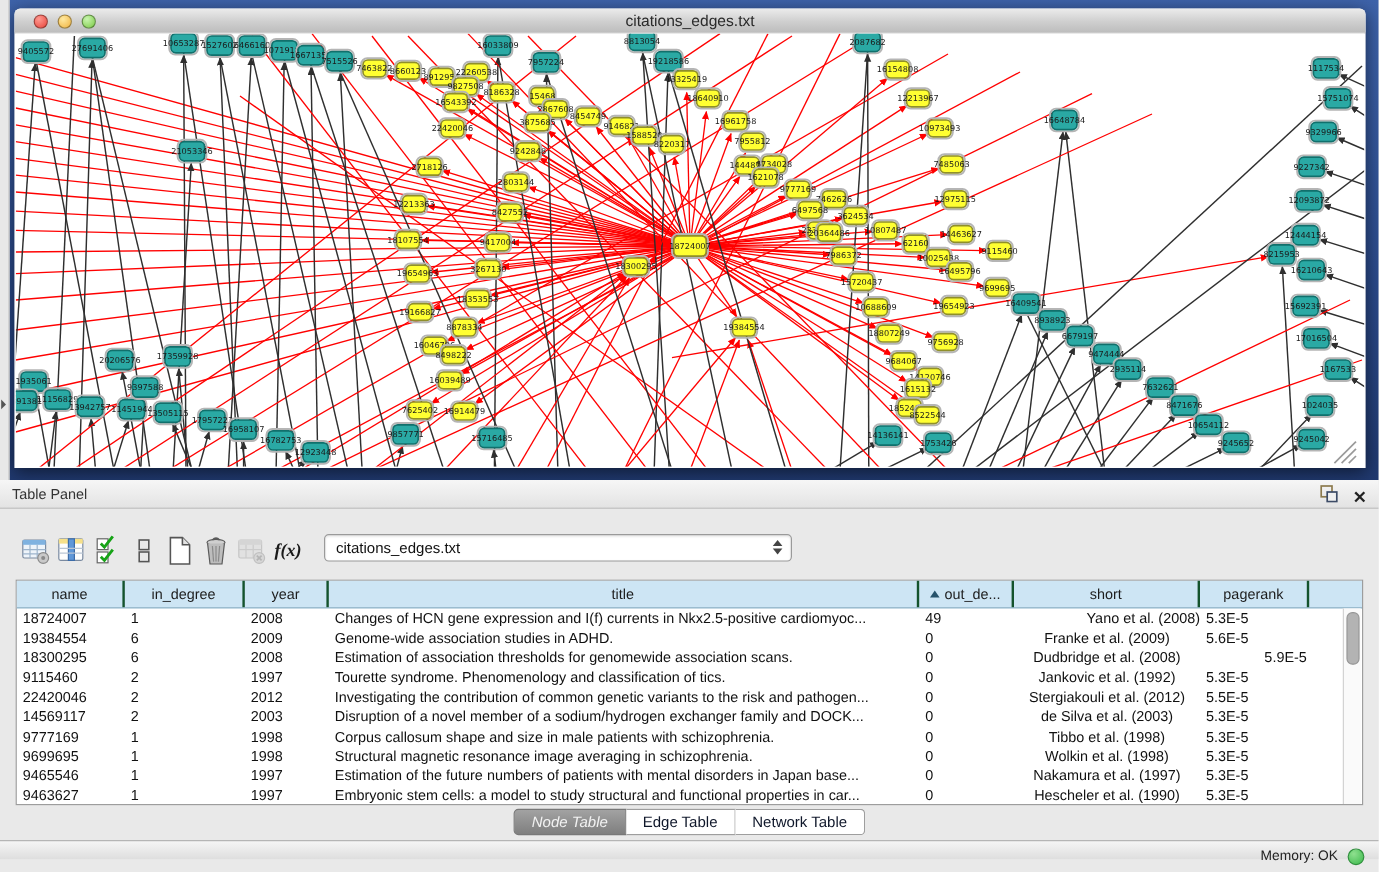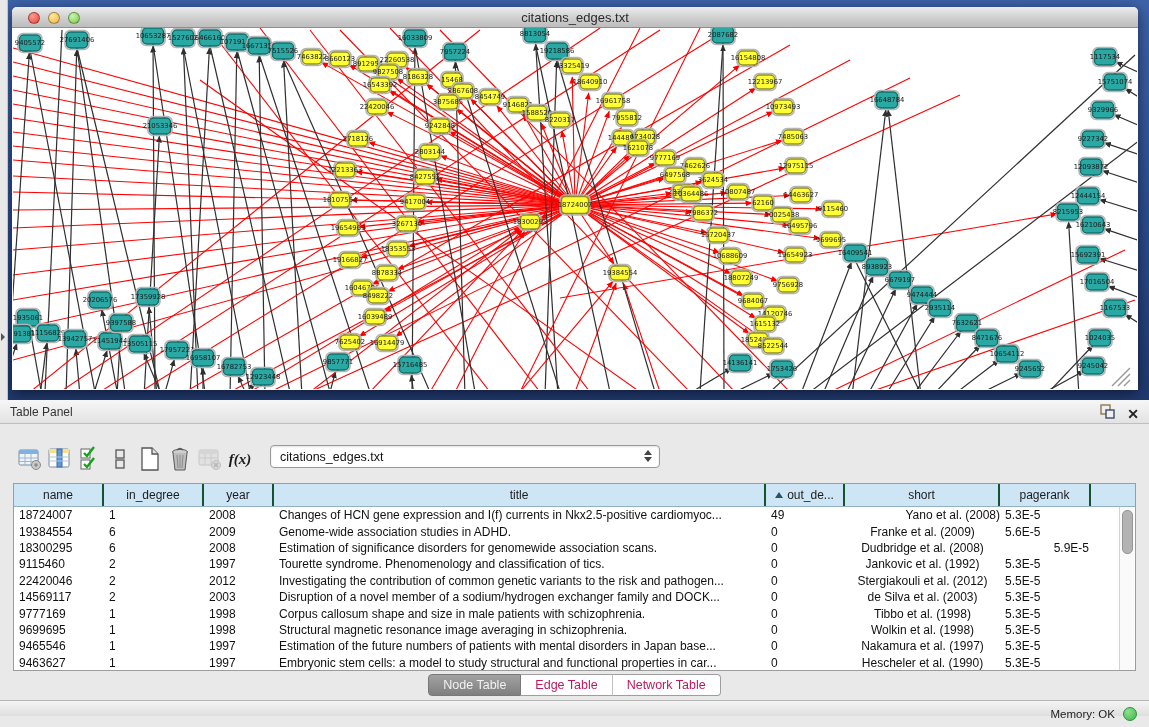--- a/index.html
+++ b/index.html
@@ -50,23 +50,23 @@
       font-size:12px;color:#1c1c1c;overflow:hidden;white-space:nowrap;}
   .sort-tri{width:0;height:0;border-left:4px solid transparent;border-right:4px solid transparent;
       border-bottom:6px solid #27536b;margin-right:4px;}
   .trow{display:flex;height:16.4px;align-items:center;}
   .td{box-sizing:border-box;font-size:12px;color:#111;overflow:hidden;white-space:nowrap;padding:0 2px 0 5px;}
   .td.center{text-align:center;padding:0;}
   .vscroll{position:absolute;right:1px;top:23px;width:14px;height:163px;background:#fafafa;border-left:1px solid #d3d3d3;}
   .vthumb{position:absolute;left:2px;top:3px;width:9px;height:42px;border-radius:5px;background:#b3b3b3;border:1px solid #979797;}
 
   .tabs{position:absolute;left:0;right:0;top:274px;display:flex;justify-content:center;}
-  .seg{height:20px;line-height:20px;font-size:12.5px;padding:0 14px;background:#fff;color:#be185d;
+  .seg{height:20px;line-height:20px;font-size:12.5px;padding:0 14px;background:#fff;color:#0f172a;
     border-top:1px solid #9e9e9e;border-bottom:1px solid #9e9e9e;border-right:1px solid #c2c2c2;white-space:nowrap;}
-  .seg.first{border-left:1px solid #9e9e9e;border-radius:4px 0 0 4px;}
+  .seg.first{border-left:1px solid #9e9e9e;border-radius:4px 0 0 4px;font-style:italic;}
   .seg.last{border-right:1px solid #9e9e9e;border-radius:0 4px 4px 0;}
   .seg.active{background:linear-gradient(180deg,#a2a2a2,#7f7f7f);color:#f2f2f2;border-color:#787878;}
 
   
   .status-bar{position:absolute;left:0;top:700px;width:1149px;height:16px;box-sizing:border-box;
     background:linear-gradient(180deg,#f5f5f5,#dedede);border-top:1px solid #b5b5b5;}
   .mem{position:absolute;right:34px;top:7px;font-size:11.5px;color:#222;}
   .mem-dot{position:absolute;right:12px;top:6px;width:14px;height:14px;border-radius:50%;
     background:radial-gradient(circle at 35% 30%,#8fe08f,#3cb94c);border:1px solid #2f8f3c;box-sizing:border-box;}
 </style>
@@ -1030,21 +1030,21 @@
             <div class="td" style="width: 70px;">2009</div>
             <div class="td" style="width: 492px;">Genome-wide association studies in ADHD.</div>
             <div class="td" style="width: 79px;">0</div>
             <div class="td center" style="width: 155px;">Franke et al. (2009)</div>
             <div class="td" style="width: 91px;">5.6E-5</div>
           </div>
           <div class="trow">
             <div class="td" style="width: 90px;">18300295</div>
             <div class="td" style="width: 100px;">6</div>
             <div class="td" style="width: 70px;">2008</div>
-            <div class="td" style="width: 492px;">Estimation of significance disorders for genomewide association scans.</div>
+            <div class="td" style="width: 492px;">Estimation of association thresholds for genomewide association scans.</div>
             <div class="td" style="width: 79px;">0</div>
             <div class="td center" style="width: 155px;">Dudbridge et al. (2008)</div>
             <div class="td" style="width: 91px; text-align: right;">5.9E-5</div>
           </div>
           <div class="trow">
             <div class="td" style="width: 90px;">9115460</div>
             <div class="td" style="width: 100px;">2</div>
             <div class="td" style="width: 70px;">1997</div>
             <div class="td" style="width: 492px;">Tourette syndrome. Phenomenology and classification of tics.</div>
             <div class="td" style="width: 79px;">0</div>

